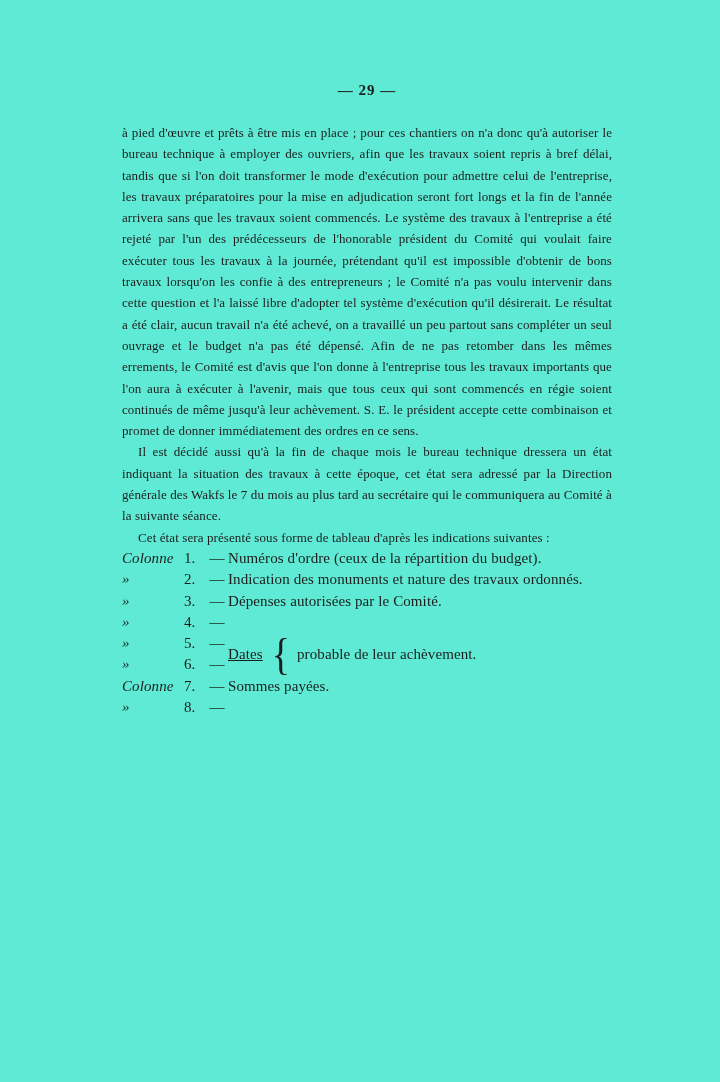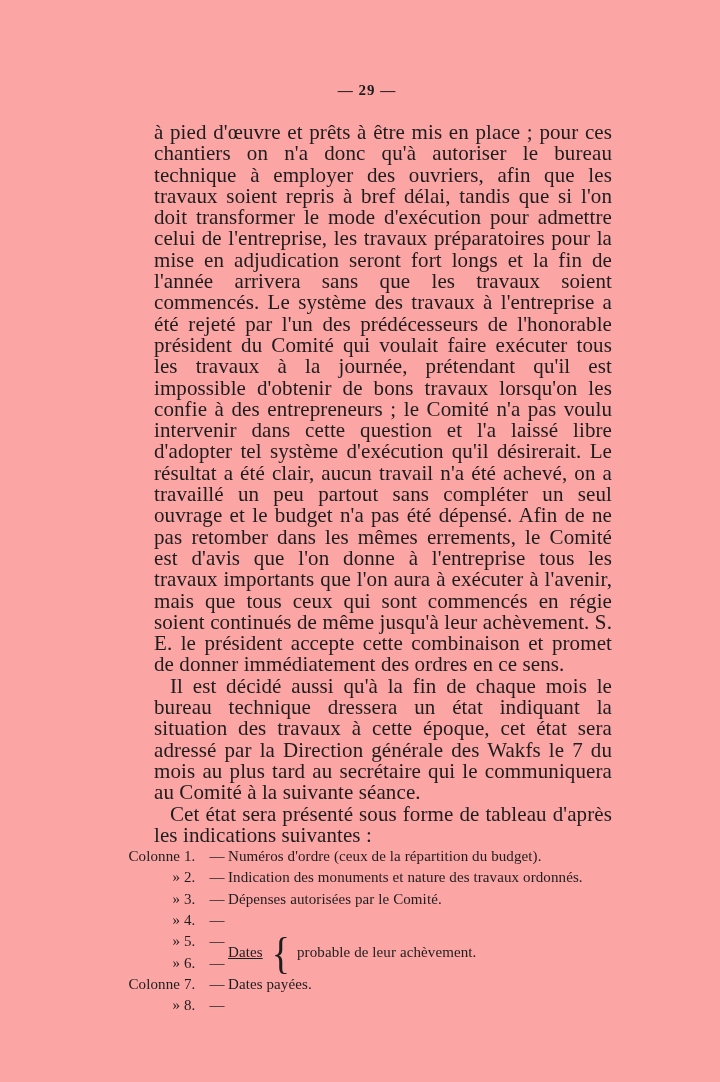--- a/index.html
+++ b/index.html
@@ -6,54 +6,53 @@
   html, body { width: 720px; height: 1082px; }
   body {
     background: #f6f6f4;
     font-family: "Liberation Serif", "DejaVu Serif", serif;
     color: #1d1d1d;
   }
   .page {
     position: relative;
     width: 720px;
     height: 1082px;
-    background: #fca5a5;
+    background: #5eead4;
     overflow: hidden;
   }
   .content {
     position: absolute;
     left: 122px;
     top: 82px;
     width: 490px;
   }
   .page-number {
     text-align: center;
     font-weight: bold;
     font-size: 15px;
     letter-spacing: 1px;
     margin-bottom: 23px;
   }
   .para {
-    font-size: 21px;
+    font-size: 13px;
     line-height: 21.3px;
     text-align: justify;
     letter-spacing: 0.1px;
-    margin-left: 32px;
   }
   .para.indent { text-indent: 16px; }
   .col-list {
     font-size: 15px;
     line-height: 21.3px;
     letter-spacing: 0.1px;
   }
   .col-row {
     display: grid;
     grid-template-columns: 58px 26px 22px 1fr;
   }
-  .col-row .lbl { text-align: right; }
+  .col-row .lbl { text-align: left; font-style: italic; }
   .col-row .num { text-align: left; padding-left: 4px; }
   .col-row .dash { text-align: center; }
   .col-row .txt { text-align: justify; }
   .dates-block {
     display: flex;
     align-items: center;
   }
   .dates-nums { width: 106px; flex: none; }
   .dates-nums .col-row { grid-template-columns: 58px 26px 22px; }
   .dates-word { flex: none; margin-right: 9px; text-decoration: underline; }
@@ -127,21 +126,21 @@
         <span class="dates-brace">{</span>
         <div class="dates-items">
           <div>probable de leur achèvement.</div>
         </div>
       </div>
 
       <div class="col-row">
         <span class="lbl">Colonne</span>
         <span class="num">7.</span>
         <span class="dash">—</span>
-        <span class="txt">Dates payées.</span>
+        <span class="txt">Sommes payées.</span>
       </div>
 
       <div class="col-row">
         <span class="lbl">»</span>
         <span class="num">8.</span>
         <span class="dash">—</span>
       </div>
 
     </div>
   </div>

